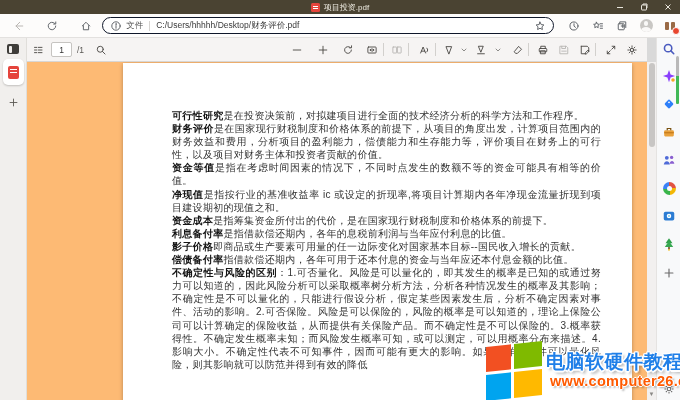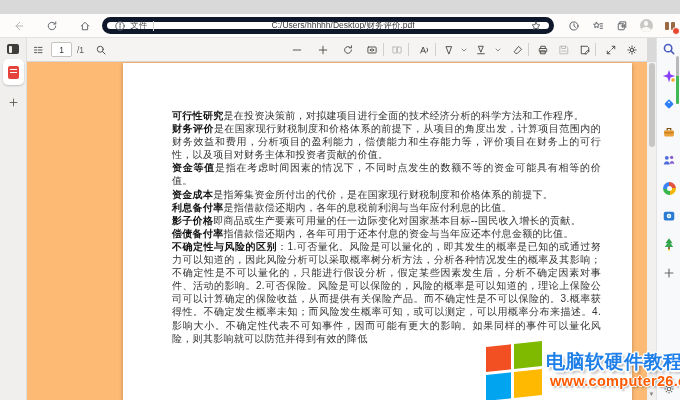--- a/index.html
+++ b/index.html
@@ -16,21 +16,21 @@
   .mini-pdf::before { top:3px; } .mini-pdf::after { top:5.5px; }
   .wincontrols { position:absolute; right:0; top:0; height:14px; display:flex; }
   .winbtn { width:24px; height:14px; display:flex; align-items:center; justify-content:center; color:#e8e5dc; }
   .winbtn svg { width:8px; height:8px; stroke:#e8e5dc; stroke-width:1; fill:none; }
 
   
   .addressrow { position:absolute; left:0; top:14px; width:680px; height:24px; background:#fdfcfb; border-bottom:1px solid #e3e1df; display:flex; align-items:center; }
   .navbtn { width:22px; height:20px; display:flex; align-items:center; justify-content:center; color:#5f6368; }
   .navbtn.disabled { color:#b9b6b2; }
   .navbtn svg, .pillicon svg, .rightbtn svg { width:12px; height:12px; stroke:currentColor; stroke-width:1.3; fill:none; stroke-linecap:round; stroke-linejoin:round; }
-  .addr-pill { margin-left:6px; width:464px; height:17px; background:#ffffff; border:5px solid #0f172a; border-radius:9px; display:flex; align-items:center; padding:0 7px; gap:4px;text-align:center; }
+  .addr-pill { margin-left:6px; width:464px; height:17px; background:#ffffff; border:1px solid #0f172a; border-radius:9px; display:flex; align-items:center; padding:0 7px; gap:4px; }
   .pillicon { color:#5f6368; display:flex; align-items:center; }
   .scheme { font-size:8.5px; color:#555; white-space:nowrap; }
   .divider { width:1px; height:10px; background:#d6d4d1; margin:0 2px; }
   .url { font-size:8.5px; color:#3a3a3a; white-space:nowrap; flex:1; overflow:hidden; }
   .rightbtns { display:flex; align-items:center; margin-left:10px; gap:4px; }
   .rightbtn { width:20px; height:20px; display:flex; align-items:center; justify-content:center; color:#5f6368; position:relative; }
   .avatar-circle { width:13px; height:13px; border-radius:50%; background:#c9c7c4; position:relative; overflow:hidden; }
   .avatar-circle::before { content:""; position:absolute; left:4.2px; top:2.2px; width:4.6px; height:4.6px; border-radius:50%; background:#faf9f8; }
   .avatar-circle::after { content:""; position:absolute; left:1.5px; top:7.6px; width:10px; height:6px; border-radius:50% 50% 0 0; background:#faf9f8; }
   .ext-glyph { width:10px; height:8px; display:flex; gap:2px; }
@@ -83,20 +83,44 @@
   .wm-name { position:absolute; left:62px; top:9px; font-size:19px; font-weight:bold; letter-spacing:.5px; white-space:nowrap;
     text-shadow:-1.5px 0 #fff, 1.5px 0 #fff, 0 -1.5px #fff, 0 1.5px #fff, -1px -1px #fff, 1px 1px #fff, -1px 1px #fff, 1px -1px #fff, 2.5px 2.5px 3px rgba(0,0,0,.35); }
   .wm-url { position:absolute; left:66px; top:33px; font-size:14.5px; font-weight:bold; letter-spacing:.3px; white-space:nowrap;
     text-shadow:-1.2px 0 #fff, 1.2px 0 #fff, 0 -1.2px #fff, 0 1.2px #fff, 2px 2px 2px rgba(0,0,0,.3); }
 </style>
 </head>
 <body>
 
 <div class="screen">
 
+  <div class="titlebar">
+    <div class="tab">
+      <span class="mini-pdf"></span>
+      <span class="tab-title">项目投资.pdf</span>
+    </div>
+    <div class="wincontrols">
+      <span class="winbtn">
+          <svg viewBox="0 0 8 8">
+            <path d="M1 4.5h6"></path>
+          </svg>
+        </span>
+      <span class="winbtn">
+          <svg viewBox="0 0 8 8">
+            <rect x="1.5" y="2" width="5" height="5" rx="0.5"></rect>
+            <path d="M3 2V1h4v4h-1"></path>
+          </svg>
+        </span>
+      <span class="winbtn">
+          <svg viewBox="0 0 8 8">
+            <path d="M1.5 1.5l5 5M6.5 1.5l-5 5"></path>
+          </svg>
+        </span>
+    </div>
+  </div>
 
   <div class="addressrow">
     <span class="navbtn disabled" style="margin-left:8px">
         <svg viewBox="0 0 16 16">
           <path d="M9 3L4 8l5 5M4 8h9"></path>
         </svg>
       </span>
     <span class="navbtn" style="margin-left:12px">
         <svg viewBox="0 0 16 16">
           <path d="M13 8A5 5 0 1 1 11.5 4.4M13 2.6v2.8h-2.8"></path>
@@ -281,20 +305,21 @@
         </svg>
       </span>
   </div>
 
   <div class="content">
     <div class="page">
       <div>
           <p class="para"><b>可行性研究</b><span>是在投资决策前，对拟建项目进行全面的技术经济分析的科学方法和工作程序。</span></p>
           <p class="para"><b>财务评价</b><span>是在国家现行财税制度和价格体系的前提下，从项目的角度出发，计算项目范围内的财务效益和费用，分析项目的盈利能力，偿债能力和生存能力等，评价项目在财务上的可行性，以及项目对财务主体和投资者贡献的价值。</span></p>
           <p class="para"><b>资金等值</b><span>是指在考虑时间因素的情况下，不同时点发生的数额不等的资金可能具有相等的价值。</span></p>
+          <p class="para"><b>净现值</b><span>是指按行业的基准收益率 ic 或设定的折现率,将项目计算期内各年净现金流量折现到项目建设期初的现值之和。</span></p>
           <p class="para"><b>资金成本</b><span>是指筹集资金所付出的代价，是在国家现行财税制度和价格体系的前提下。</span></p>
           <p class="para"><b>利息备付率</b><span>是指借款偿还期内，各年的息税前利润与当年应付利息的比值。</span></p>
           <p class="para"><b>影子价格</b><span>即商品或生产要素可用量的任一边际变化对国家基本目标--国民收入增长的贡献。</span></p>
           <p class="para"><b>偿债备付率</b><span>指借款偿还期内，各年可用于还本付息的资金与当年应还本付息金额的比值。</span></p>
           <p class="para"><b>不确定性与风险的区别</b><span>：1.可否量化。风险是可以量化的，即其发生的概率是已知的或通过努力可以知道的，因此风险分析可以采取概率树分析方法，分析各种情况发生的概率及其影响；不确定性是不可以量化的，只能进行假设分析，假定某些因素发生后，分析不确定因素对事件、活动的影响。2.可否保险。风险是可以保险的，风险的概率是可以知道的，理论上保险公司可以计算确定的保险收益，从而提供有关保险产品。而不确定性是不可以保险的。3.概率获得性。不确定发生概率未知；而风险发生概率可知，或可以测定，可以用概率分布来描述。4.影响大小。不确定性代表不可知事件，因而可能有更大的影响。如果同样的事件可以量化风险，则其影响就可以防范并得到有效的降低</span></p>
         </div>
     </div>
   </div>
 
   <div class="vscroll">

